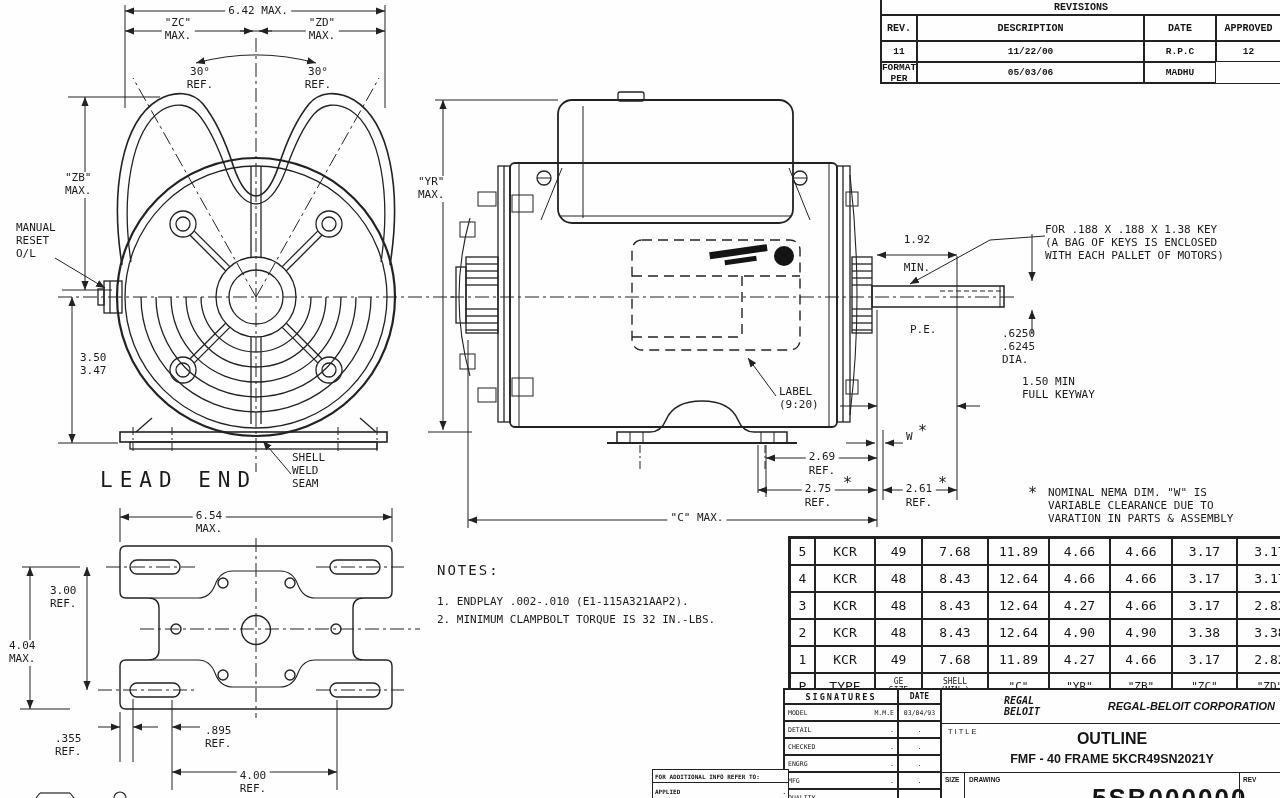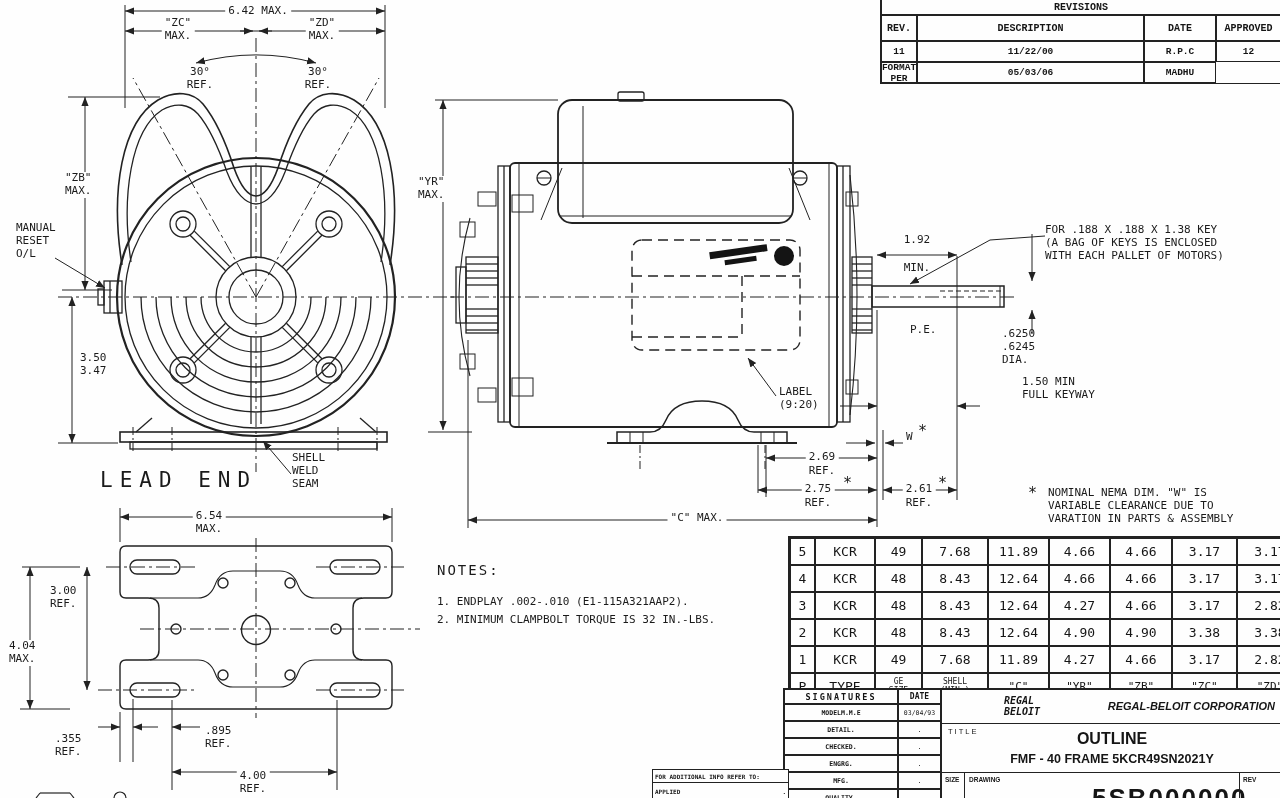--- a/index.html
+++ b/index.html
@@ -23,21 +23,21 @@
   #revtbl .hdr{height:24px;font-size:10px;}
   #revtbl .row{height:19px;}
   #dimtbl{left:788px;top:536px;grid-template-columns:25px 60px 47px 66px 61px 61px 62px 65px 66px;
           border:2px solid #222;}
   #dimtbl .cell{height:25px;font-size:13px;}
   #dimtbl .sh{font-size:8px;line-height:1.1;}
   #sigtbl{left:783px;top:688px;width:157px;grid-template-columns:114px 43px;border:1.5px solid #222;}
   #sigtbl .cell{font-size:6.5px;}
   #sigtbl .h1{height:13px;font-size:8.5px;font-weight:bold;letter-spacing:2px;}
   #sigtbl .h2{height:13px;font-size:8px;font-weight:bold;}
-  #sigtbl .lr{height:15px;padding:0 3px;font-weight:bold;}
+  #sigtbl .lr{height:15px;justify-content:space-between;padding:0 3px;font-weight:normal;}
   
   #tblock{position:absolute;left:940px;top:688px;width:340px;height:110px;border-left:2px solid #222;
           border-top:2px solid #222;z-index:4;background:#fefefe;}
   .lsans{font-family:"Liberation Sans",sans-serif;}
   #infobox1,#infobox2{position:absolute;left:652px;width:131px;border:1.5px solid #222;z-index:4;
           font-size:6px;font-weight:bold;background:#fefefe;display:flex;align-items:center;padding:0 2px;
           font-family:"DejaVu Sans Mono",monospace;}
   #infobox1{top:769px;height:13px;}
   #infobox2{top:782px;height:16px;justify-content:space-between;}
   #projbox{position:absolute;left:0px;top:772px;width:163px;height:18px;border:2px solid #ef4444;z-index:4;

